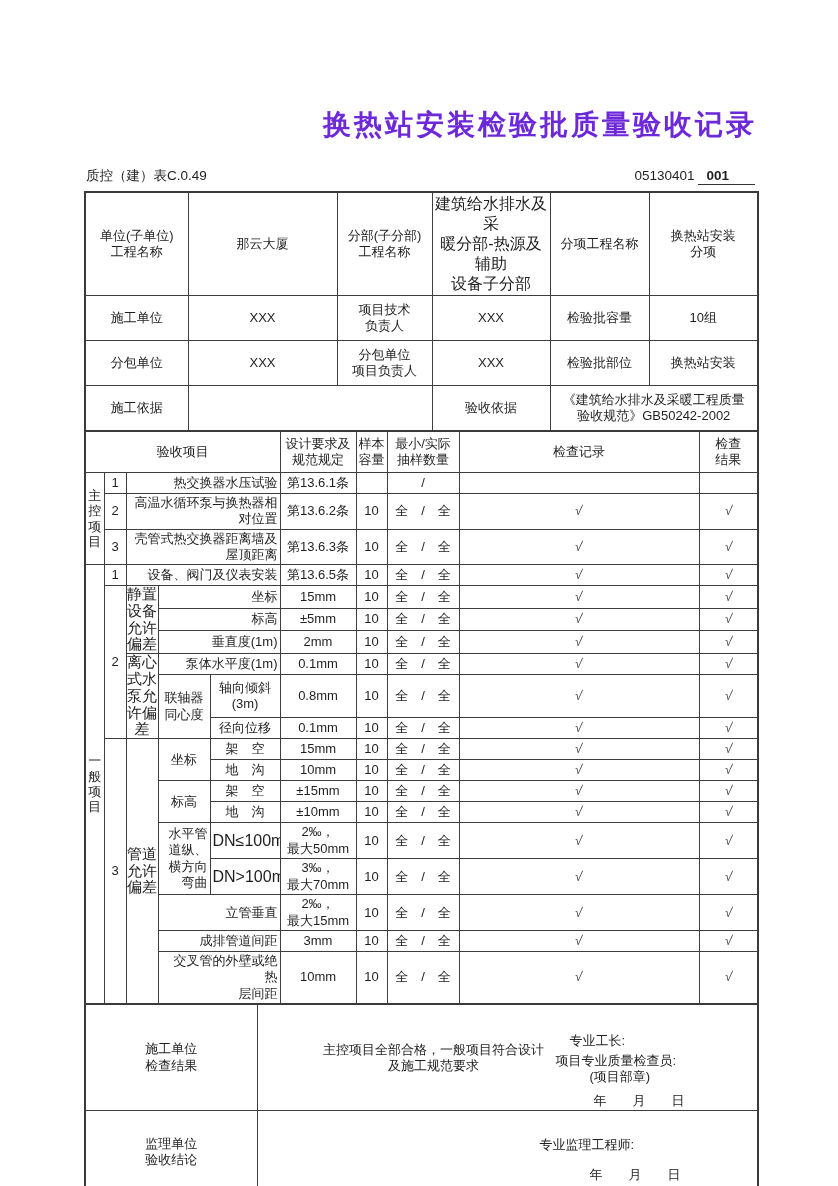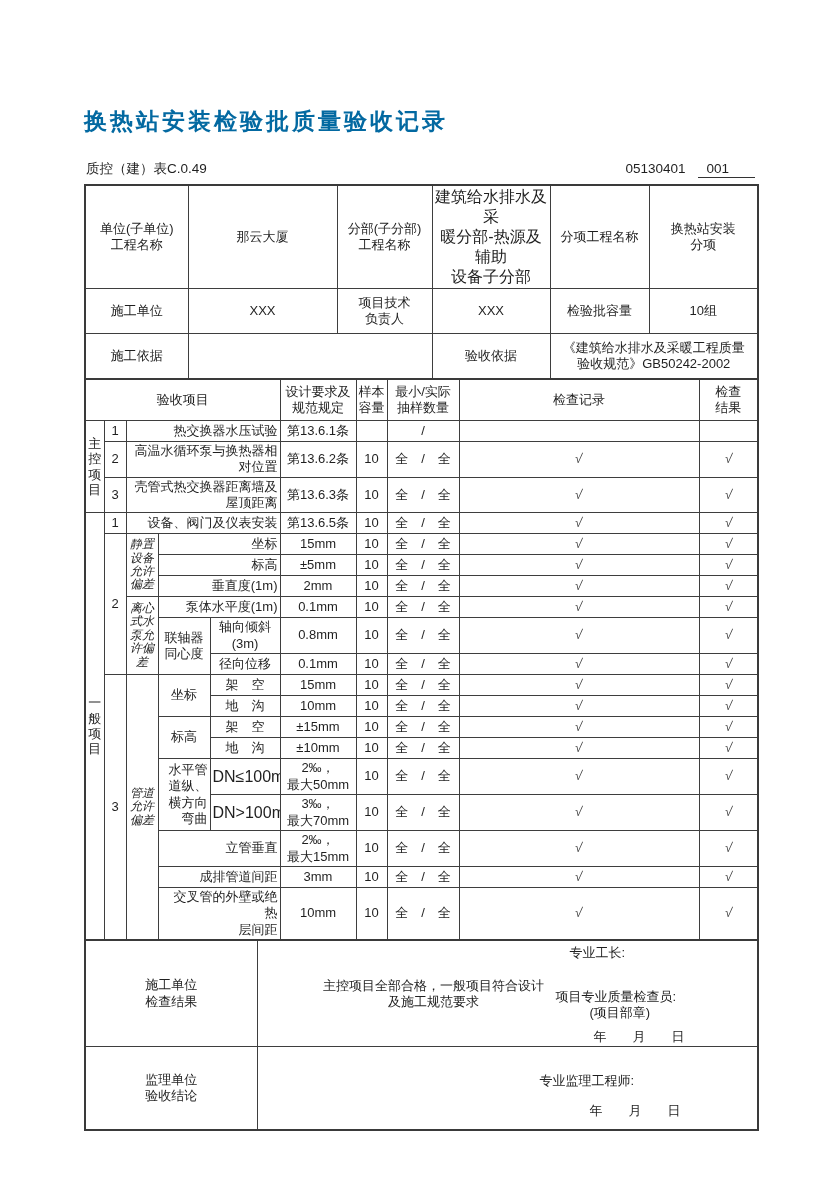--- a/index.html
+++ b/index.html
@@ -3,55 +3,55 @@
 <meta charset="utf-8">
 <style>
   html,body{margin:0;padding:0;background:#ffffff;}
   .page{
     width:838px;height:1186px;background:#ffffff;position:relative;
     font-family:"Liberation Sans","DejaVu Sans",sans-serif;
     color:#1f1f1f;overflow:hidden;
   }
   .content{width:673px;margin-left:84px;padding-top:106px;}
   .title{
-    font-size:23px;font-weight:bold;text-align:left;letter-spacing:3px;
-    color:#0369a1;white-space:pre-line;
+    font-size:28px;font-weight:bold;text-align:right;letter-spacing:3px;
+    color:#6d28d9;white-space:pre-line;
   }
   .meta{
     display:flex;justify-content:space-between;align-items:flex-end;
     margin-top:23px;margin-bottom:6px;font-size:13.5px;padding:0 2px;gap:16px;
   }
   .serial{
     display:inline-block;border-bottom:1.5px solid #333;
-    padding:0 26px 1px 8px;margin-left:13px;
+    padding:0 26px 1px 8px;margin-left:4px;font-weight:bold;
   }
   table{border-collapse:collapse;table-layout:fixed;width:673px;}
   .tbl{border:2px solid #3a3a3a;}
   td{
     border:1px solid #3e3e3e;text-align:center;vertical-align:middle;
     font-size:13px;line-height:1.25;padding:1px 2px;
     white-space:pre-line;overflow:hidden;
   }
   .stack{margin-top:-2px;}
   .info-tbl tr{height:45px;}
   .hdr{height:42px;}
   .r1{height:21px;}
   .r2{height:33px;}
   .r2b{height:36px;}
   .left{text-align:right;padding-left:4px;}
   .vlabel{font-size:13px;line-height:1.18;padding:0;}
-  .group{font-size:12px;line-height:1.12;padding:0;font-style:italic;}
+  .group{font-size:15px;line-height:1.12;padding:0;}
   .check{font-style:italic;color:#3c3c3c;transform:skewX(-8deg);display:inline-block;}
   .smallcell{font-size:16px;}
   .footer-tbl tr.frow1{height:107px;}
   .footer-tbl tr.frow2{height:83px;}
   .fcell{position:relative;text-align:left;}
   .fcell div{position:absolute;font-size:13px;white-space:pre-line;}
   .con-result{left:26px;top:50%;transform:translateY(-50%);width:300px;text-align:center;}
-  .con-foreman{left:312px;top:4px;}
+  .con-foreman{left:312px;top:28px;}
   .con-inspector{left:298px;top:48px;}
   .con-stamp{left:332px;top:64px;}
   .con-date{left:336px;top:88px;}
   .sup-engineer{left:282px;top:26px;}
   .sup-date{left:332px;top:56px;}
 </style>
 </head>
 <body>
 
 <div class="page">
@@ -90,20 +90,29 @@
 分项</td>
       </tr>
       <tr>
         <td>施工单位</td>
         <td>XXX</td>
         <td>项目技术
 负责人</td>
         <td>XXX</td>
         <td>检验批容量</td>
         <td>10组</td>
+      </tr>
+      <tr>
+        <td>分包单位</td>
+        <td>XXX</td>
+        <td>分包单位
+项目负责人</td>
+        <td>XXX</td>
+        <td>检验批部位</td>
+        <td>换热站安装</td>
       </tr>
       <tr>
         <td>施工依据</td>
         <td colspan="2"></td>
         <td>验收依据</td>
         <td colspan="2">《建筑给水排水及采暖工程质量
 验收规范》GB50242-2002</td>
       </tr>
     </tbody>
       </table>

